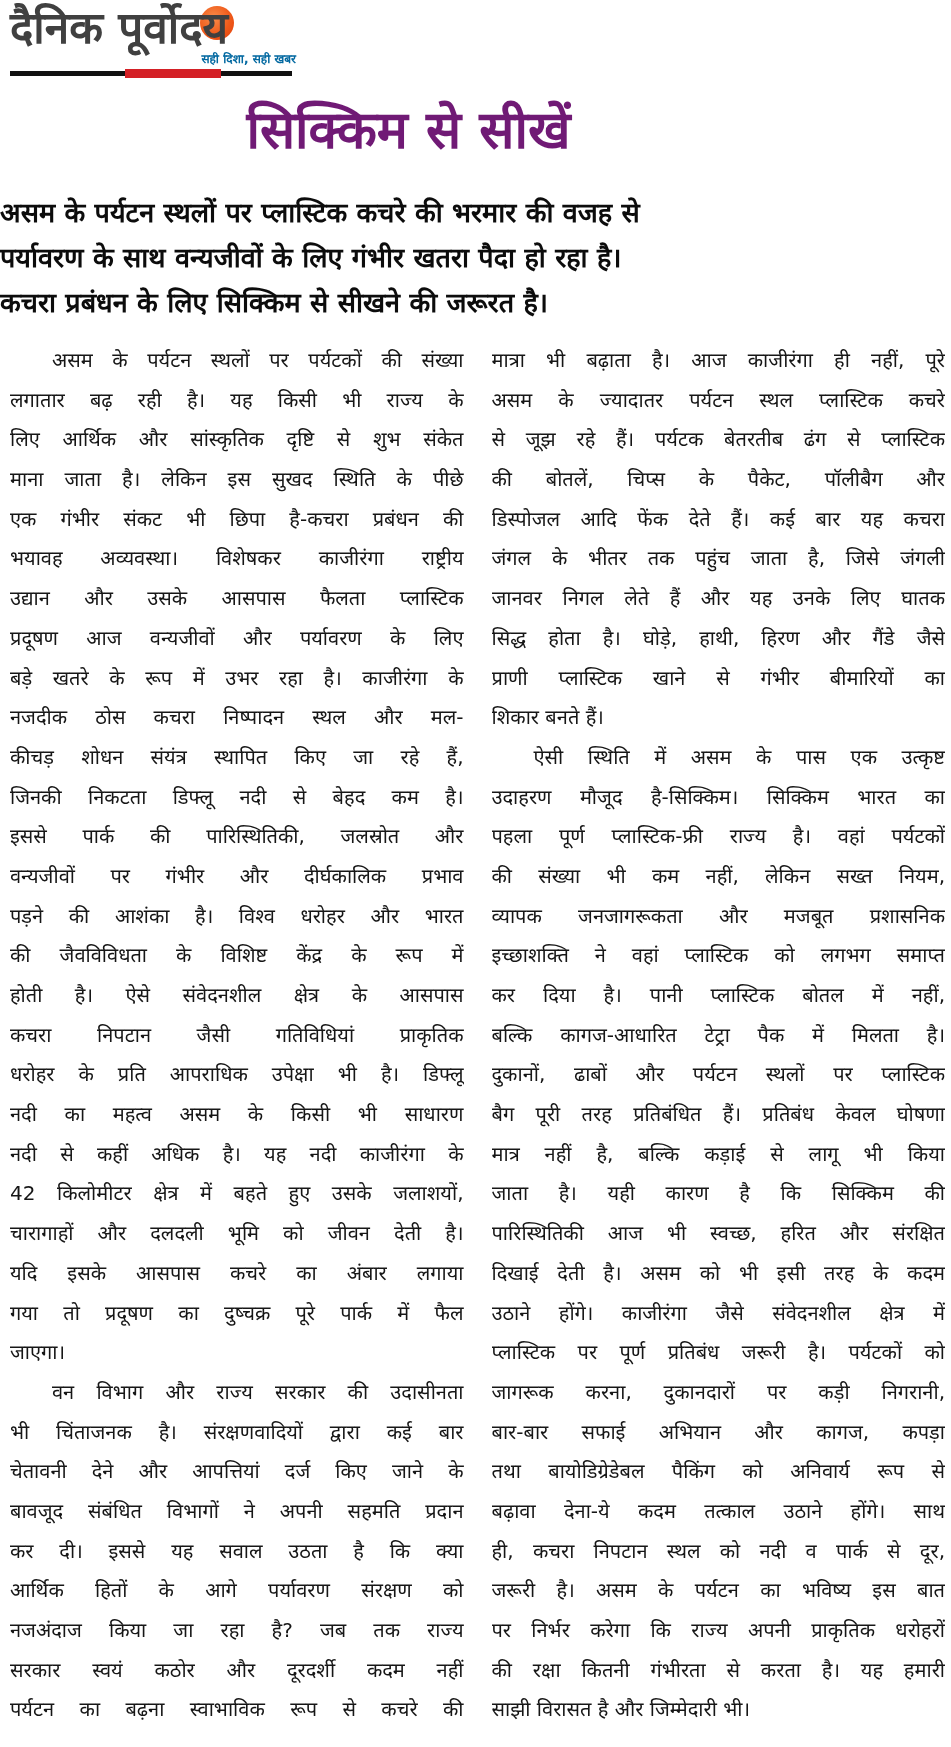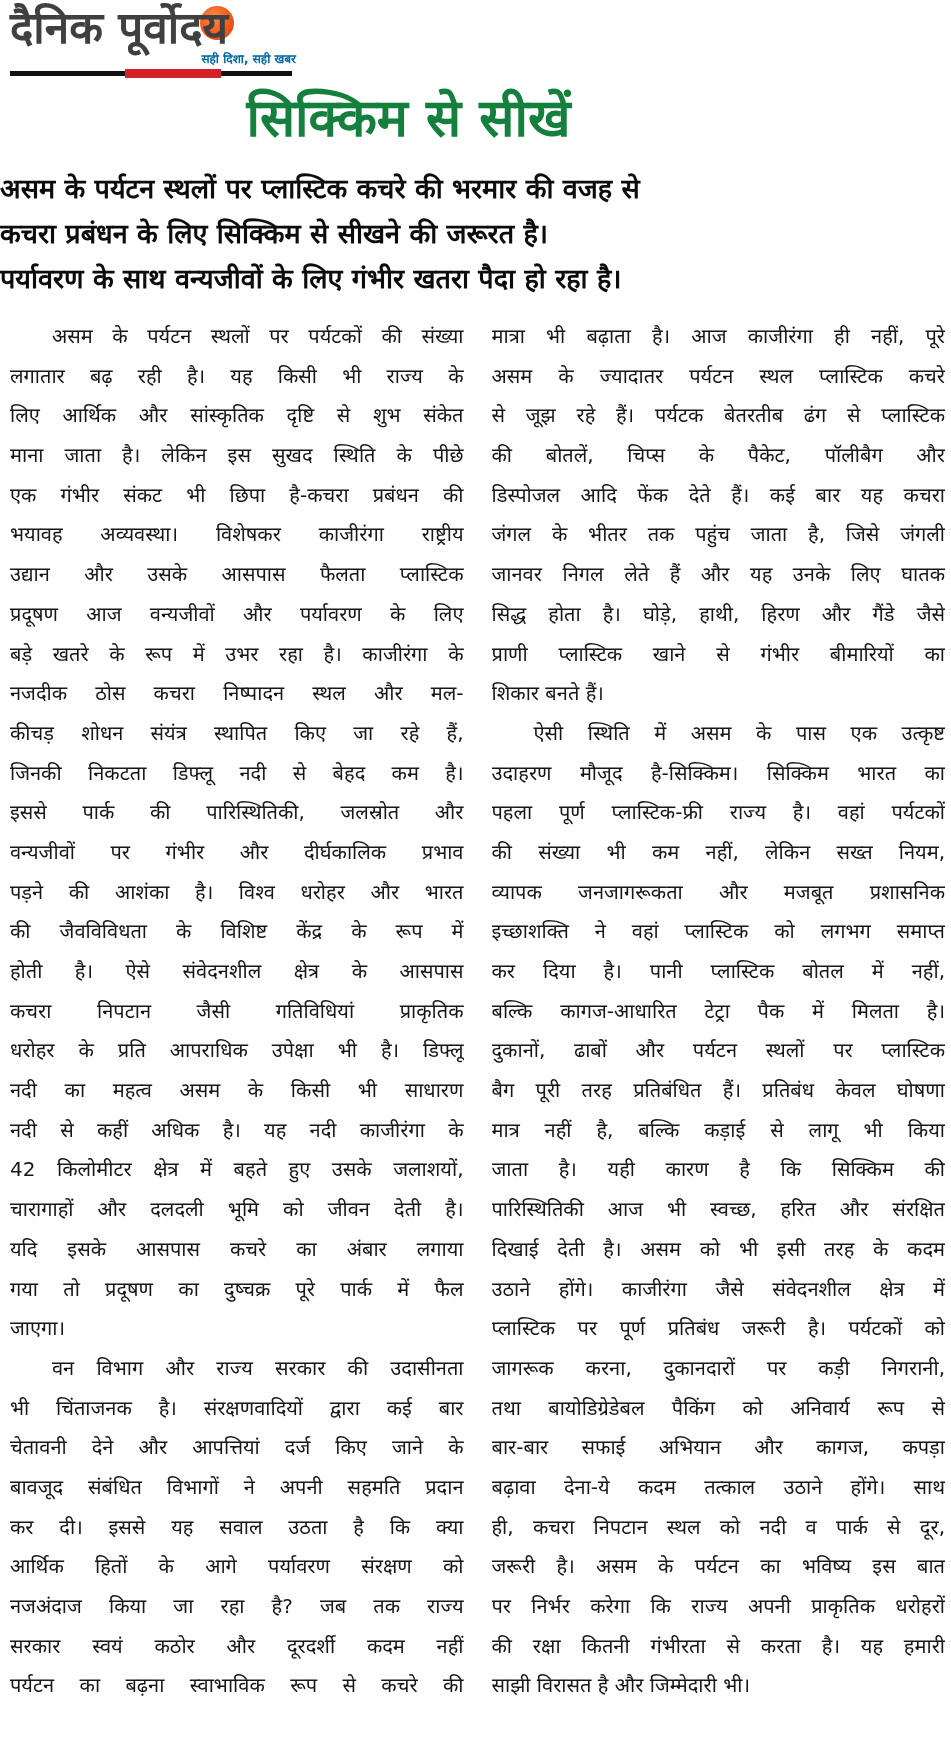--- a/index.html
+++ b/index.html
@@ -24,21 +24,21 @@
     position:relative;z-index:1;text-align:right;padding-right:14px;margin-top:-2px;
     font-size:12px;font-weight:bold;color:#0369a1;
   }
   .mast-rule{position:relative;height:5px;background:#111;margin-top:4px;width:282px;}
   .ribbon{
     position:absolute;left:115px;top:-2px;width:96px;height:9px;background:#d42026;
   }
   
   .headline-wrap{text-align:center;padding-right:134px;margin-top:8px;}
   .headline{
-    display:inline-block;margin:4px;font-size:52px;line-height:60px;font-weight:bold;color:#15803d;
+    display:inline-block;margin:16px;font-size:52px;line-height:60px;font-weight:bold;color:#701a75;
   }
   .subheadline{margin-top:14px;text-align:left;}
   .subline{
     font-size:27px;line-height:45px;font-weight:bold;color:#0c0c0c;
   }
   
   .body-cols{
     display:flex;gap:28px;padding:0 6px 0 10px;margin-top:16px;
   }
   .col{flex:1 1 0;min-width:0;}
@@ -62,22 +62,22 @@
     <span class="ribbon"></span>
   </div>
 </header>
 
 <div class="headline-wrap">
   <h2 class="headline">सिक्किम से सीखें</h2>
 </div>
 
 <div class="subheadline" id="subheadline">
     <div class="subline">असम के पर्यटन स्थलों पर प्लास्टिक कचरे की भरमार की वजह से</div>
+    <div class="subline">पर्यावरण के साथ वन्यजीवों के लिए गंभीर खतरा पैदा हो रहा है।</div>
     <div class="subline">कचरा प्रबंधन के लिए सिक्किम से सीखने की जरूरत है।</div>
-    <div class="subline">पर्यावरण के साथ वन्यजीवों के लिए गंभीर खतरा पैदा हो रहा है।</div>
   </div>
 
 <div class="body-cols">
   <div class="col" id="left-column">
       <div class="bline indent">असम के पर्यटन स्थलों पर पर्यटकों की संख्या</div>
       <div class="bline">लगातार बढ़ रही है। यह किसी भी राज्य के</div>
       <div class="bline">लिए आर्थिक और सांस्कृतिक दृष्टि से शुभ संकेत</div>
       <div class="bline">माना जाता है। लेकिन इस सुखद स्थिति के पीछे</div>
       <div class="bline">एक गंभीर संकट भी छिपा है-कचरा प्रबंधन की</div>
       <div class="bline">भयावह अव्यवस्था। विशेषकर काजीरंगा राष्ट्रीय</div>
@@ -132,22 +132,22 @@
       <div class="bline">बल्कि कागज-आधारित टेट्रा पैक में मिलता है।</div>
       <div class="bline">दुकानों, ढाबों और पर्यटन स्थलों पर प्लास्टिक</div>
       <div class="bline">बैग पूरी तरह प्रतिबंधित हैं। प्रतिबंध केवल घोषणा</div>
       <div class="bline">मात्र नहीं है, बल्कि कड़ाई से लागू भी किया</div>
       <div class="bline">जाता है। यही कारण है कि सिक्किम की</div>
       <div class="bline">पारिस्थितिकी आज भी स्वच्छ, हरित और संरक्षित</div>
       <div class="bline">दिखाई देती है। असम को भी इसी तरह के कदम</div>
       <div class="bline">उठाने होंगे। काजीरंगा जैसे संवेदनशील क्षेत्र में</div>
       <div class="bline">प्लास्टिक पर पूर्ण प्रतिबंध जरूरी है। पर्यटकों को</div>
       <div class="bline">जागरूक करना, दुकानदारों पर कड़ी निगरानी,</div>
+      <div class="bline">बार-बार सफाई अभियान और कागज, कपड़ा</div>
       <div class="bline">तथा बायोडिग्रेडेबल पैकिंग को अनिवार्य रूप से</div>
-      <div class="bline">बार-बार सफाई अभियान और कागज, कपड़ा</div>
       <div class="bline">बढ़ावा देना-ये कदम तत्काल उठाने होंगे। साथ</div>
       <div class="bline">ही, कचरा निपटान स्थल को नदी व पार्क से दूर,</div>
       <div class="bline">जरूरी है। असम के पर्यटन का भविष्य इस बात</div>
       <div class="bline">पर निर्भर करेगा कि राज्य अपनी प्राकृतिक धरोहरों</div>
       <div class="bline">की रक्षा कितनी गंभीरता से करता है। यह हमारी</div>
       <div class="bline endline">साझी विरासत है और जिम्मेदारी भी।</div>
     </div>
 </div>
 
 </body></html>

